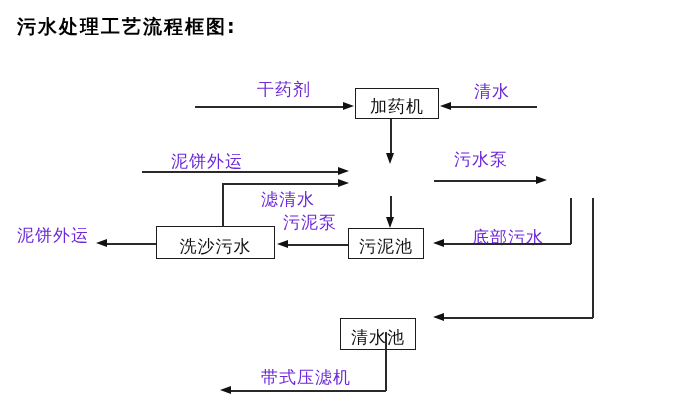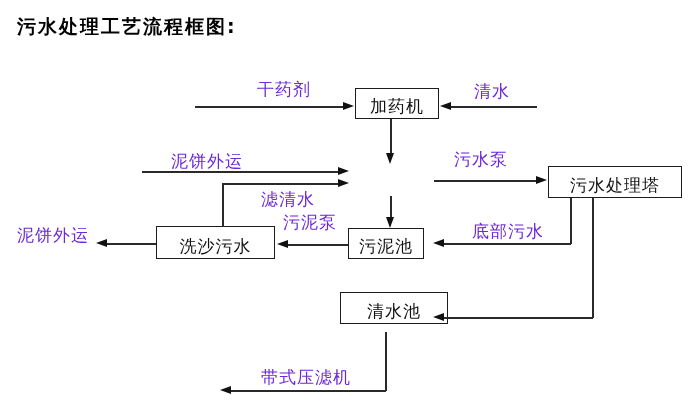--- a/index.html
+++ b/index.html
@@ -45,43 +45,40 @@
 
 <div id="canvas">
 
   <div class="title">污水处理工艺流程框图:</div>
 
   <div class="node" style="left:355px;top:88px;width:84px;height:31px">
     <span>加药机</span>
   </div>
 
 
-  <div class="node" style="left:548px;top:166px;width:134px;height:32px">
-    <span>污水处理塔</span>
-  </div>
 
   <div class="node" style="left:348px;top:228px;width:76px;height:31px">
     <span>污泥池</span>
   </div>
 
   <div class="node" style="left:156px;top:226px;width:119px;height:33px">
     <span>洗沙污水</span>
   </div>
 
-  <div class="node" style="left:340px;top:292px;width:108px;height:32px">
+  <div class="node" style="left:340px;top:318px;width:76px;height:32px">
     <span>清水池</span>
   </div>
 
   <div class="lbl" style="left:257px;top:78px">干药剂</div>
   <div class="lbl" style="left:474px;top:80px">清水</div>
   <div class="lbl" style="left:171px;top:150px">泥饼外运</div>
   <div class="lbl" style="left:261px;top:188px">滤清水</div>
   <div class="lbl" style="left:454px;top:148px">污水泵</div>
   <div class="lbl" style="left:283px;top:211px">污泥泵</div>
-  <div class="lbl" style="left:472px;top:220px">底部污水</div>
+  <div class="lbl" style="left:472px;top:226px">底部污水</div>
   <div class="lbl" style="left:17px;top:224px">泥饼外运</div>
   <div class="lbl" style="left:261px;top:366px">带式压滤机</div>
 
   <div class="ln h" style="left:195px;top:106px;width:149px"></div>
   <div class="ar" style="left:343px;top:102px"></div>
 
   <div class="ln h" style="left:450px;top:106px;width:87px"></div>
   <div class="al" style="left:440px;top:102px"></div>
 
   <div class="ln v" style="left:390px;top:119px;height:35px"></div>

